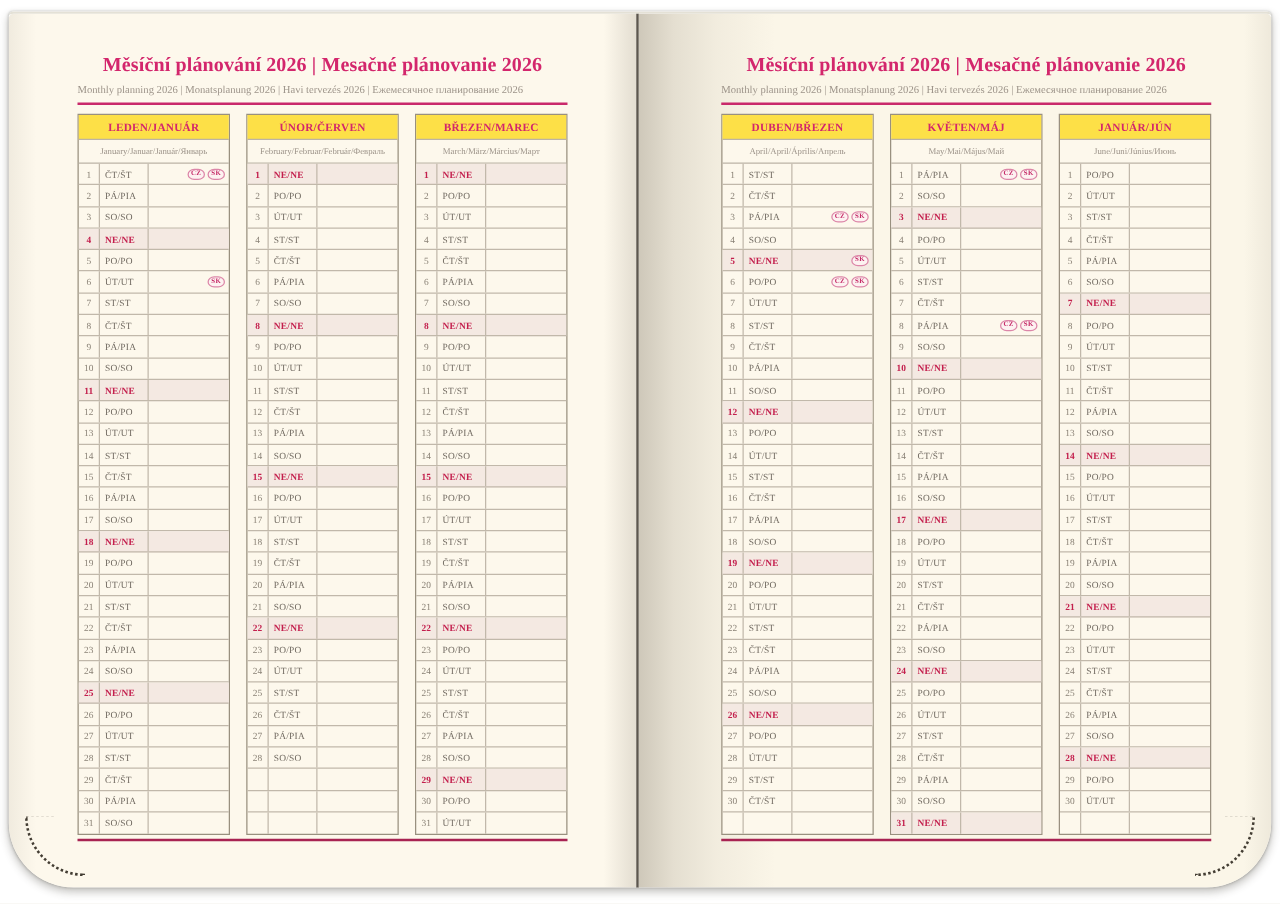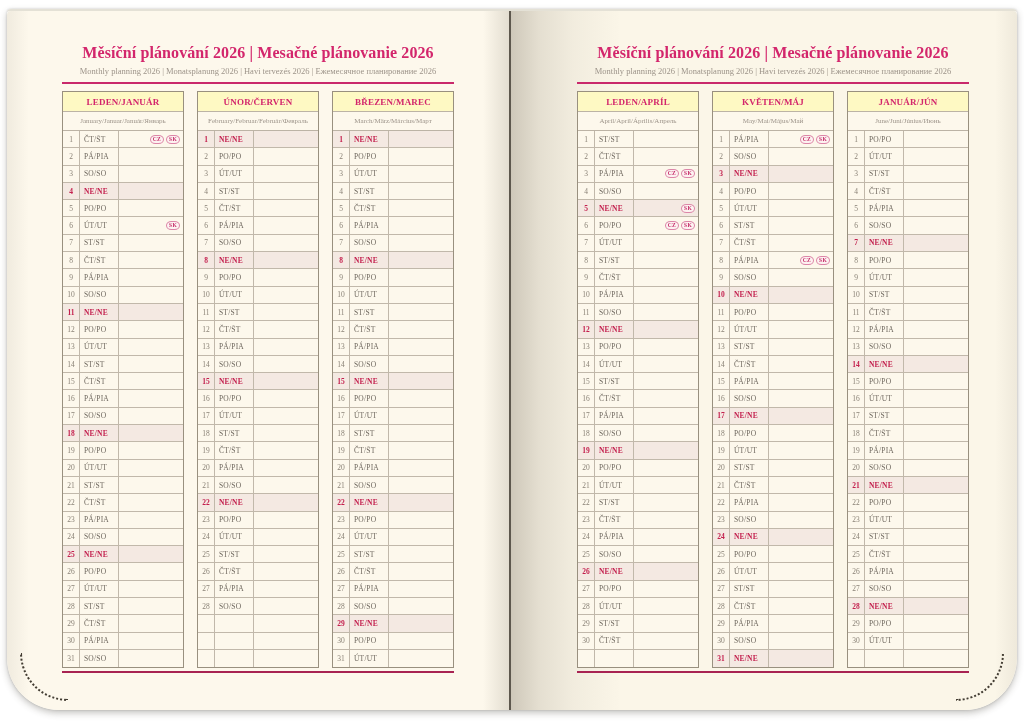--- a/index.html
+++ b/index.html
@@ -29,28 +29,28 @@
       #fbf6e8;
   }
   .spine{position:absolute;left:502px;top:0;width:2px;height:100%;background:#5d574d;}
   .content{position:absolute;top:33px;width:392px;font-family:Liberation Serif, serif;}
   .page-left  .content{left:55px;}
   .page-right .content{left:66px;}
   .title{
     margin:0;text-align:center;font-size:16px;font-weight:bold;color:#d3266c;
     letter-spacing:.1px;white-space:nowrap;
   }
-  .subtitle{margin-top:4px;text-align:center;font-size:8.5px;color:#9d948a;white-space:nowrap;}
+  .subtitle{margin-top:4px;text-align:left;font-size:8.5px;color:#9d948a;white-space:nowrap;}
   .rule{height:2px;background:#c9296b;margin-top:6px;}
   .months{display:flex;justify-content:space-between;margin-top:7px;}
   .month{width:122px;border:1px solid #99907f;box-sizing:border-box;background:#fdf8ec;}
   .m-head{
     height:20px;box-sizing:border-box;border-bottom:1px solid #bcb3a5;
     display:flex;align-items:center;justify-content:center;
-    font-size:9px;font-weight:bold;color:#d3266c;letter-spacing:.2px;background:#fef9c3;
+    font-size:9px;font-weight:bold;color:#d3266c;letter-spacing:.2px;background:#fde047;
   }
   .m-sub{
     height:19px;box-sizing:border-box;border-bottom:1px solid #bcb3a5;
     display:flex;align-items:center;justify-content:center;
     font-size:7px;color:#9d948a;white-space:nowrap;
   }
   .m-row{display:flex;height:17.3px;box-sizing:border-box;border-bottom:1px solid #c1b8aa;font-size:7.5px;}
   .m-row:last-child{border-bottom:none;}
   .c-num{
     width:17px;box-sizing:border-box;border-right:1px solid #c1b8aa;
@@ -580,21 +580,21 @@
 
   <div class="spine"></div>
 
   <div class="page page-right">
     <div class="content">
       <h1 class="title">Měsíční plánování 2026 | Mesačné plánovanie 2026</h1>
       <div class="subtitle">Monthly planning 2026 | Monatsplanung 2026 | Havi tervezés 2026 | Ежемесячное планирование 2026</div>
       <div class="rule"></div>
       <div class="months">
           <div class="month">
-            <div class="m-head">LEDEN/APRÍL</div>
+            <div class="m-head">DUBEN/BŘEZEN</div>
             <div class="m-sub">April/April/Április/Апрель</div>
             <div class="m-grid">
               <div class="m-row">
                 <span class="c-num">1</span>
                 <span class="c-day">ST/ST</span>
                 <span class="c-note"></span>
               </div>
               <div class="m-row">
                 <span class="c-num">2</span>
                 <span class="c-day">ČT/ŠT</span>

